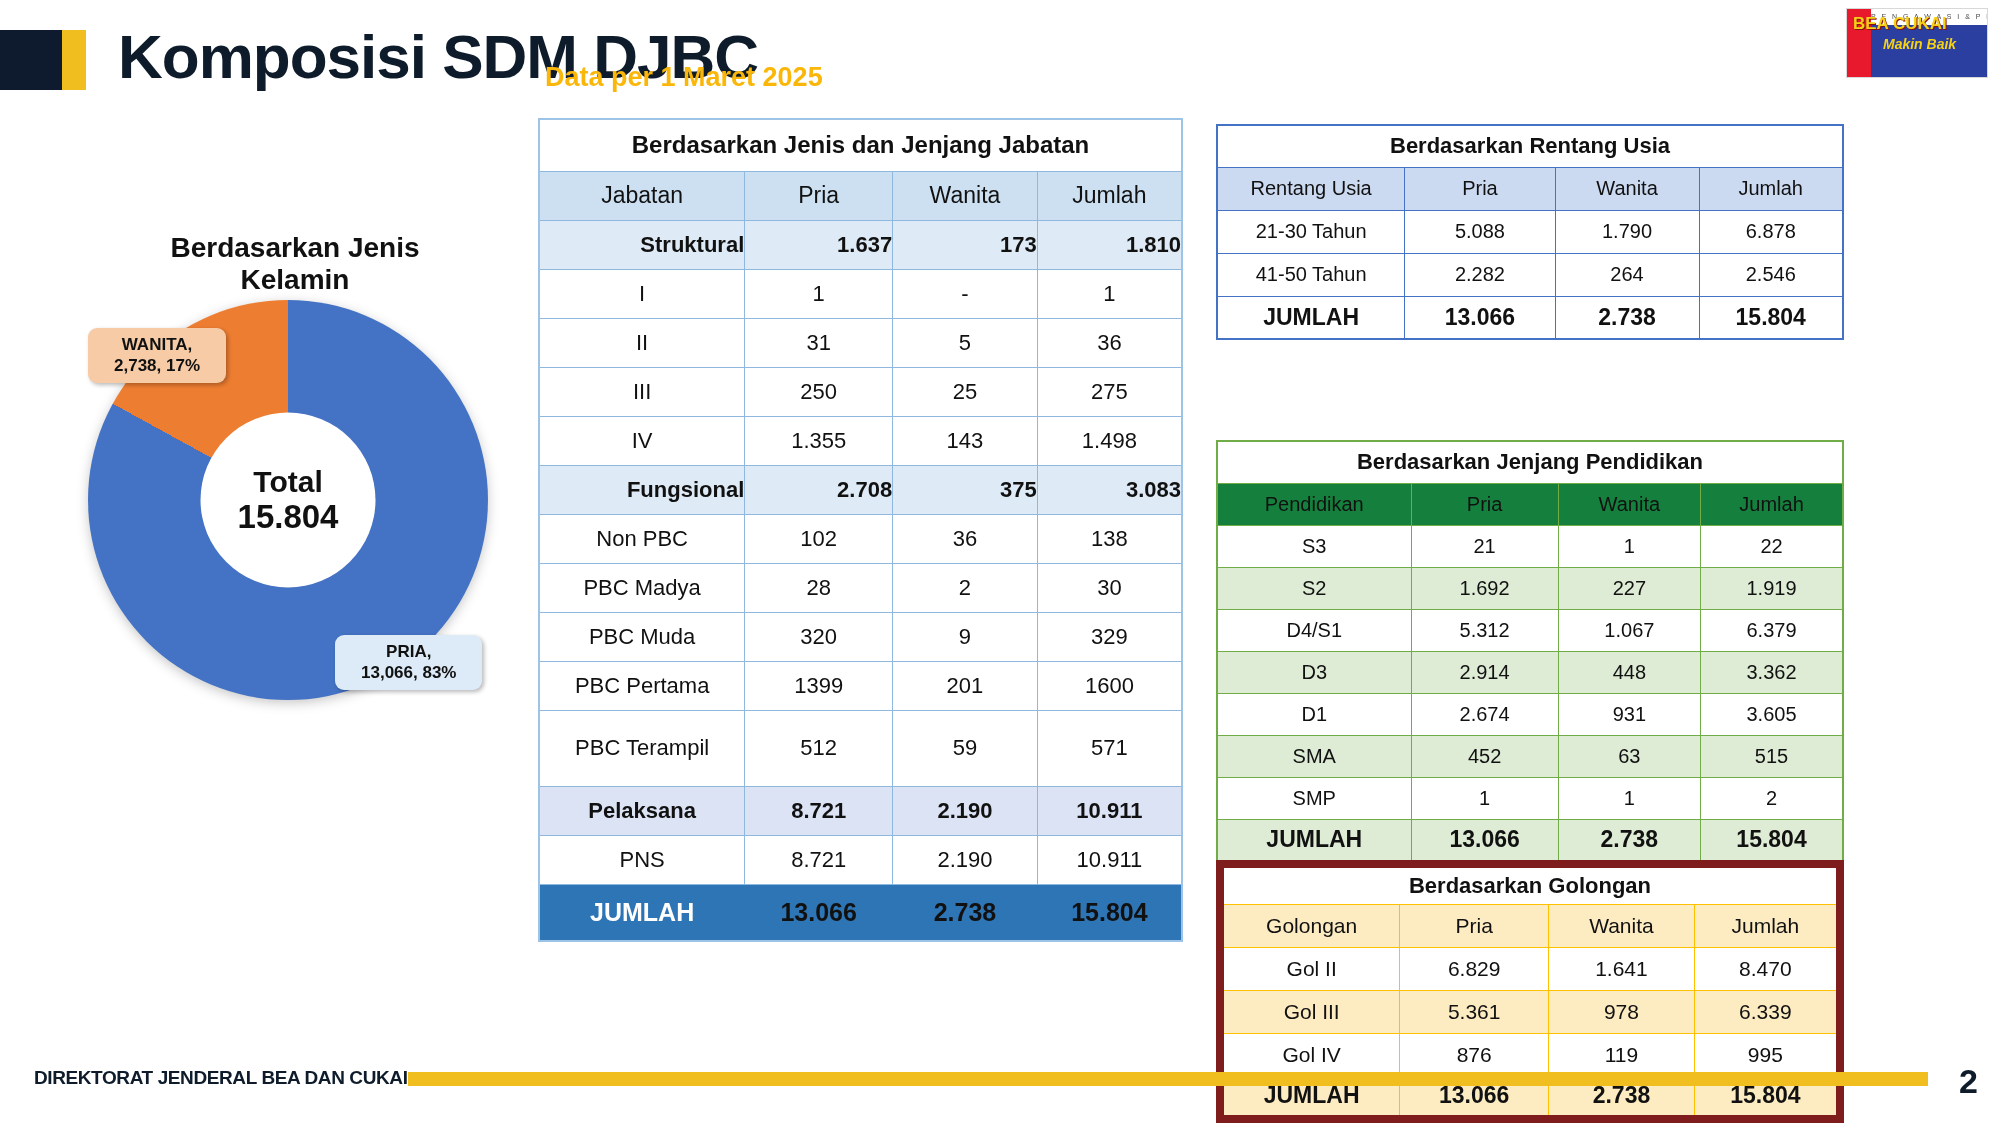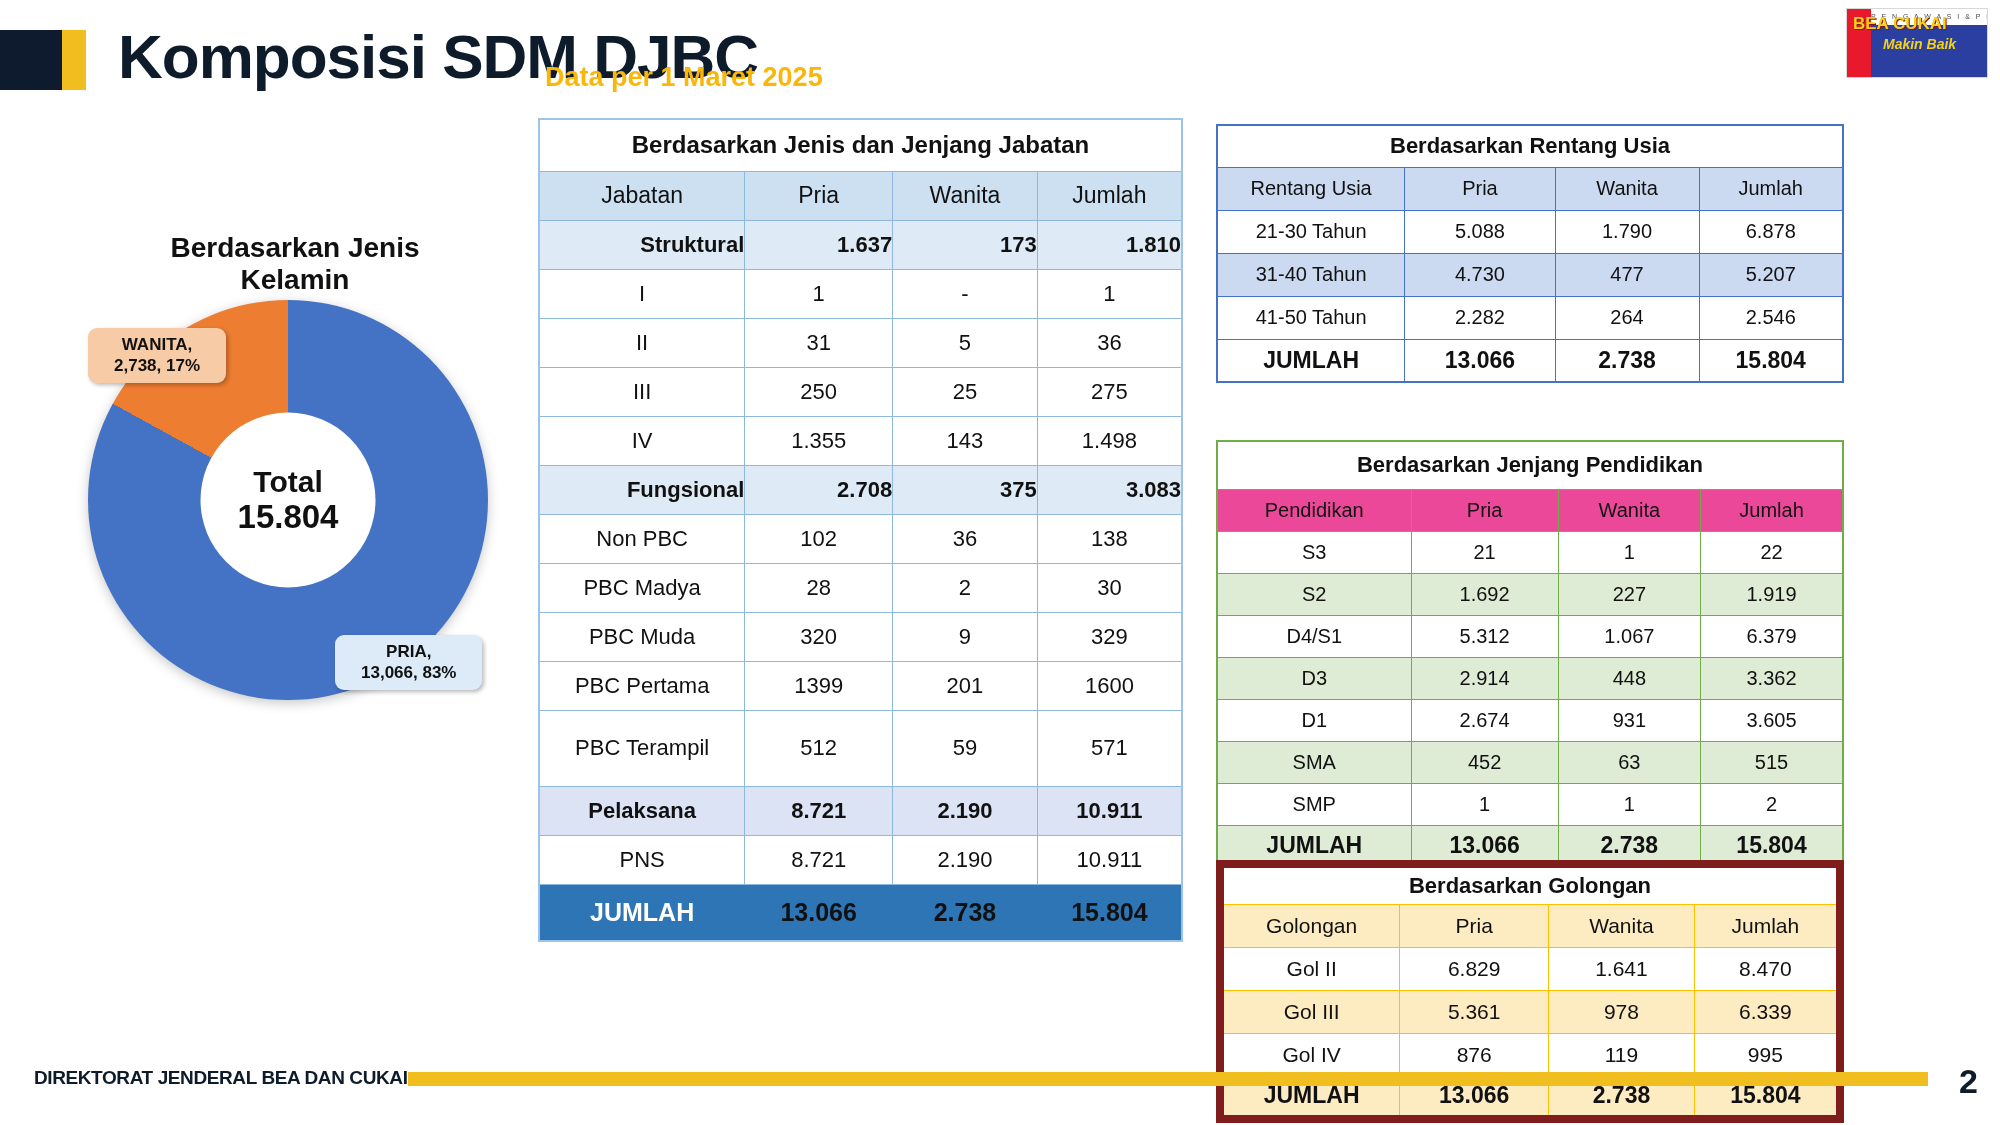--- a/index.html
+++ b/index.html
@@ -122,22 +122,22 @@
   .tbl-age .hdr td { background: #CBD9F1; }
   .tbl-age .alt td { background: #CBD9F1; }
   .tbl-age .sum td { font-weight: 700; font-size: 23px; background: #fff; }
 
   
   .tbl-edu {
     position: absolute; left: 1216px; top: 440px; width: 628px;
     border: 2px solid #70AD47;
   }
   .tbl-edu td { border: 1px solid #70AD47; font-size: 20px; color: #111; height: 42px; }
-  .tbl-edu .cap { border: none; font-size: 22px; font-weight: 700; background: #fff; height: 48px; }
-  .tbl-edu .hdr td { background: #ec4899; margin-left: 8px; }
+  .tbl-edu .cap { border: none; font-size: 22px; font-weight: 700; background: #fff; height: 42px; }
+  .tbl-edu .hdr td { background: #15803d; margin-left: 8px; }
   .tbl-edu .alt td { background: #DEEBD5; }
   .tbl-edu .sum td { font-weight: 700; font-size: 23px; background: #DEEBD5; }
 
   
   .tbl-gol {
     position: absolute; left: 1216px; top: 860px; width: 628px;
     border: 8px solid #7f1d1d;
   }
   .tbl-gol td { border: 1px solid #FFC000; font-size: 21px; color: #111; height: 43px; }
   .tbl-gol .cap { border: none; font-size: 22px; font-weight: 700; background: #fff; height: 40px; }
@@ -320,26 +320,20 @@
         <td>Pria</td>
         <td>Wanita</td>
         <td>Jumlah</td>
       </tr>
     <tr>
           <td>21-30 Tahun</td>
           <td>5.088</td>
           <td>1.790</td>
           <td>6.878</td>
         </tr>
-        <tr class="alt">
-          <td>31-40 Tahun</td>
-          <td>4.730</td>
-          <td>477</td>
-          <td>5.207</td>
-        </tr>
         <tr>
           <td>41-50 Tahun</td>
           <td>2.282</td>
           <td>264</td>
           <td>2.546</td>
         </tr>
         <tr class="sum">
           <td>JUMLAH</td>
           <td>13.066</td>
           <td>2.738</td>

